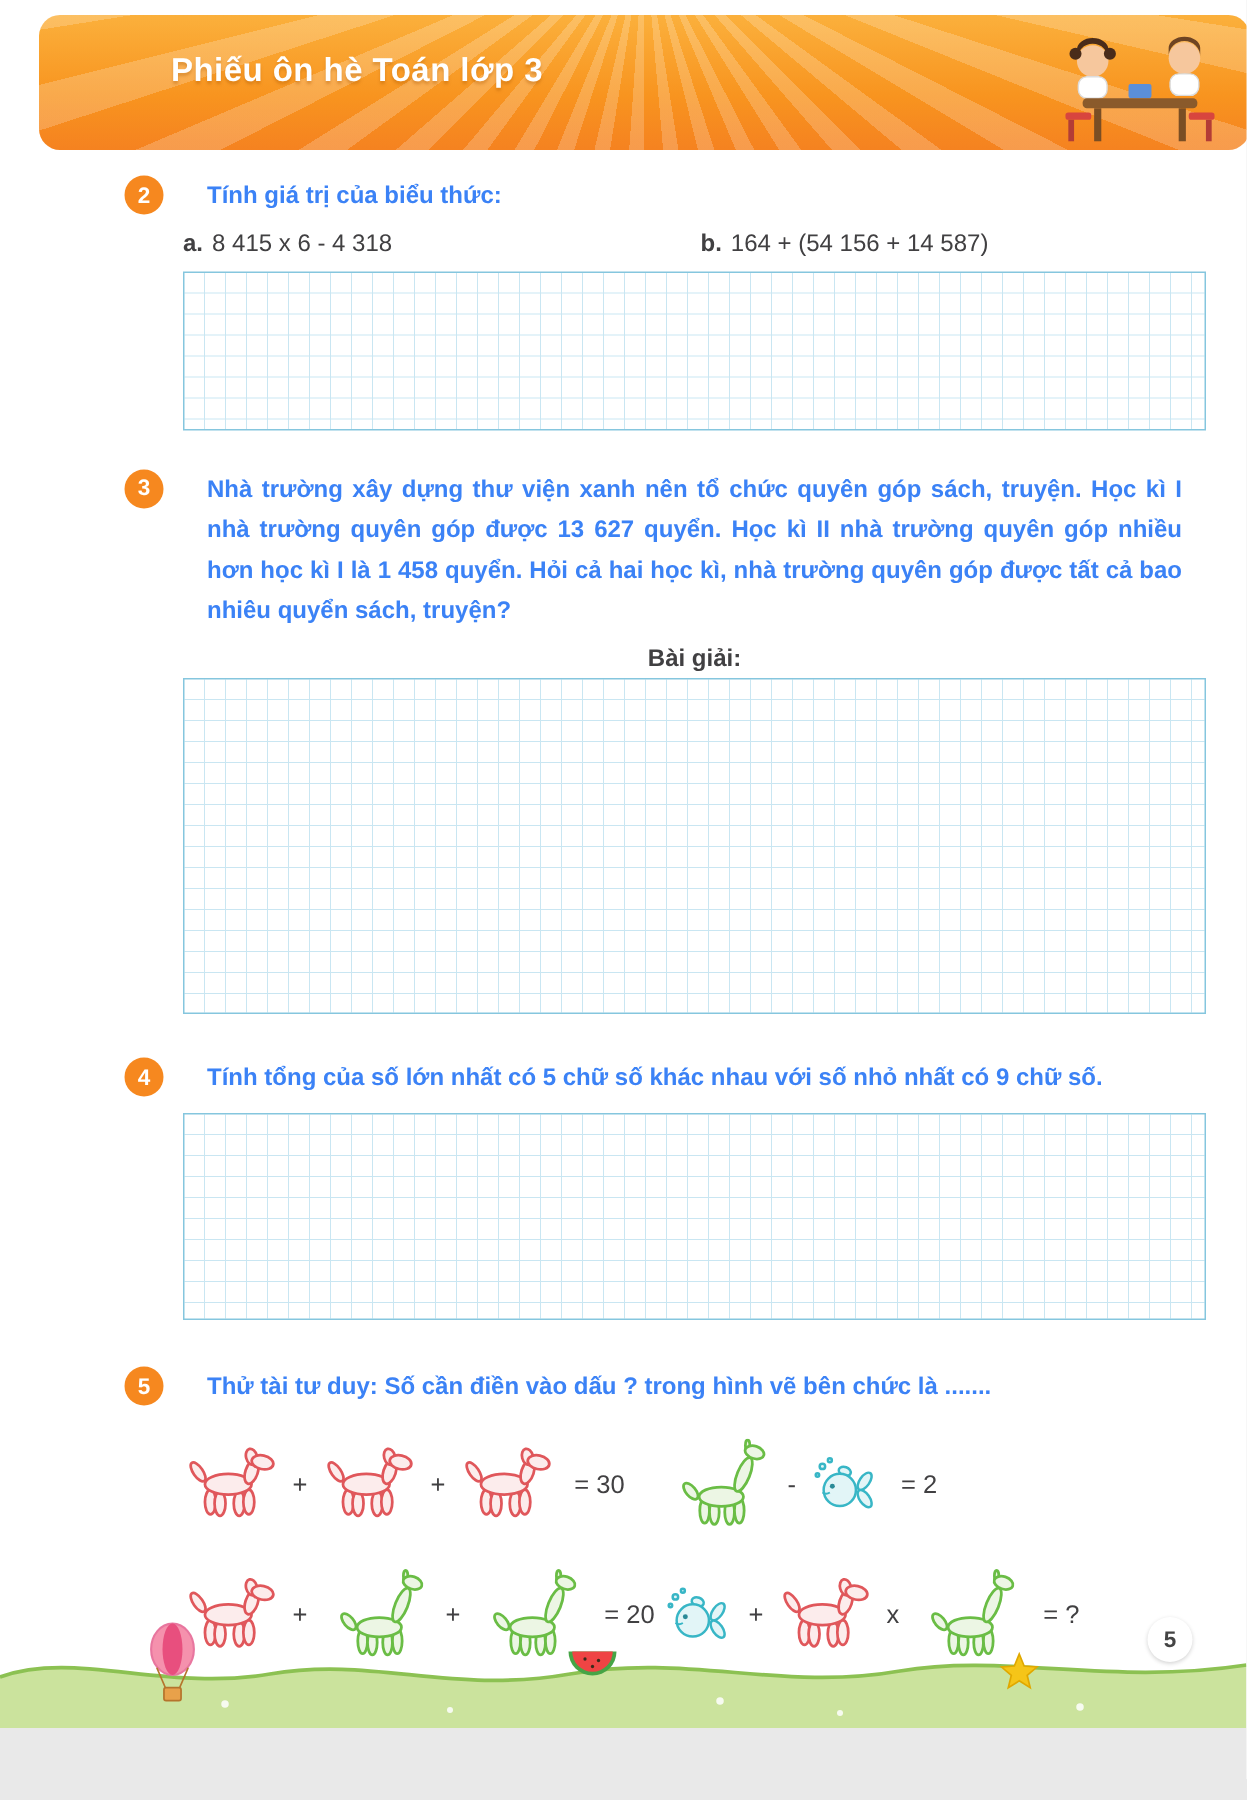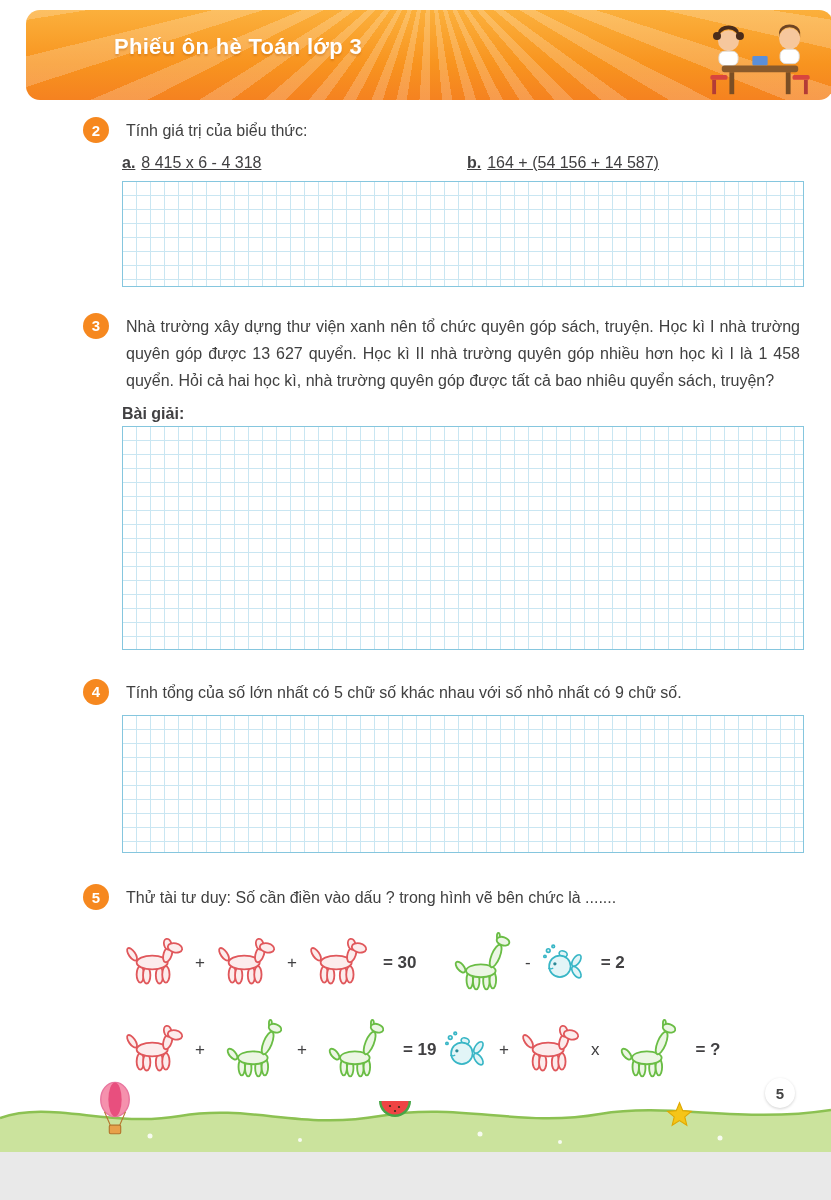--- a/index.html
+++ b/index.html
@@ -36,32 +36,32 @@
     display:flex;align-items:flex-start;gap:13px;
     margin:0 41px 0 69px;
   }
   .num-circle{
     flex:0 0 auto;width:26px;height:26px;border-radius:50%;
     background:#f6881f;color:#fff;font-weight:bold;font-size:15px;
     display:flex;align-items:center;justify-content:center;
     margin-top:1px;
   }
   .prob-text{
-    margin:2px 4px 0;font-size:16px;font-weight:normal;color:#404040;
+    margin:2px 16px 0;font-size:16px;font-weight:bold;color:#3b82f6;
     line-height:1.68;text-align:justify;
   }
   .parts-row{
     margin:9px 41px 0 108px;
     display:flex;font-size:16px;color:#414042;
   }
-  .part{white-space:nowrap;text-decoration:underline;}
+  .part{white-space:nowrap;}
   .part-a{width:345px;}
   .part-label{font-weight:bold;margin-right:6px;}
   .solution-label{
-    margin:10px 41px 0 108px;text-align:left;
+    margin:10px 41px 0 108px;text-align:center;
     font-size:16px;font-weight:bold;color:#414042;
   }
   
   .grid-area{
     margin:9px 41px 0 108px;
     border:1px solid #85c6de;
     background-color:#fff;
     background-image:
       linear-gradient(to right,#c9e6f2 1px,transparent 1px),
       linear-gradient(to bottom,#c9e6f2 1px,transparent 1px);
@@ -76,21 +76,21 @@
   .mt28{margin-top:28px;}
   .mt30{margin-top:30px;}
   
   .equations{
     display:grid;grid-template-columns:320px 1fr;
     row-gap:26px;align-items:center;
     margin:20px 41px 0 108px;
   }
   .eq{display:flex;align-items:center;gap:7px;}
   .op{font-size:17px;color:#414042;padding:0 2px;}
-  .result{font-size:17px;color:#414042;margin-left:6px;white-space:nowrap;font-weight:bold;}
+  .result{font-size:17px;color:#414042;margin-left:6px;white-space:nowrap;}
   .figure{display:inline-flex;align-items:flex-end;}
   .red-dog-svg{width:64px;height:53px;}
   .green-giraffe-svg{width:74px;height:61px;}
   .blue-fish-svg{width:48px;height:42px;}
   
   .footer-zone{position:absolute;left:0;right:0;bottom:0;height:96px;}
   .grass-svg{position:absolute;left:0;bottom:0;width:831px;height:68px;}
   .deco{position:absolute;}
   .deco-balloon{left:96px;bottom:14px;width:38px;height:58px;}
   .deco-melon{left:378px;bottom:32px;width:34px;height:22px;}
@@ -255,21 +255,21 @@
             <svg class="green-giraffe-svg">
               <use href="#sym-green-giraffe"></use>
             </svg>
           </span>
           <span class="op">+</span>
           <span class="figure">
             <svg class="green-giraffe-svg">
               <use href="#sym-green-giraffe"></use>
             </svg>
           </span>
-          <span class="result">= 19</span>
+          <span class="result">= 20</span>
         </div>
       <div class="eq">
           <span class="figure">
             <svg class="blue-fish-svg">
               <use href="#sym-blue-fish"></use>
             </svg>
           </span>
           <span class="op">+</span>
           <span class="figure">
             <svg class="red-dog-svg">

